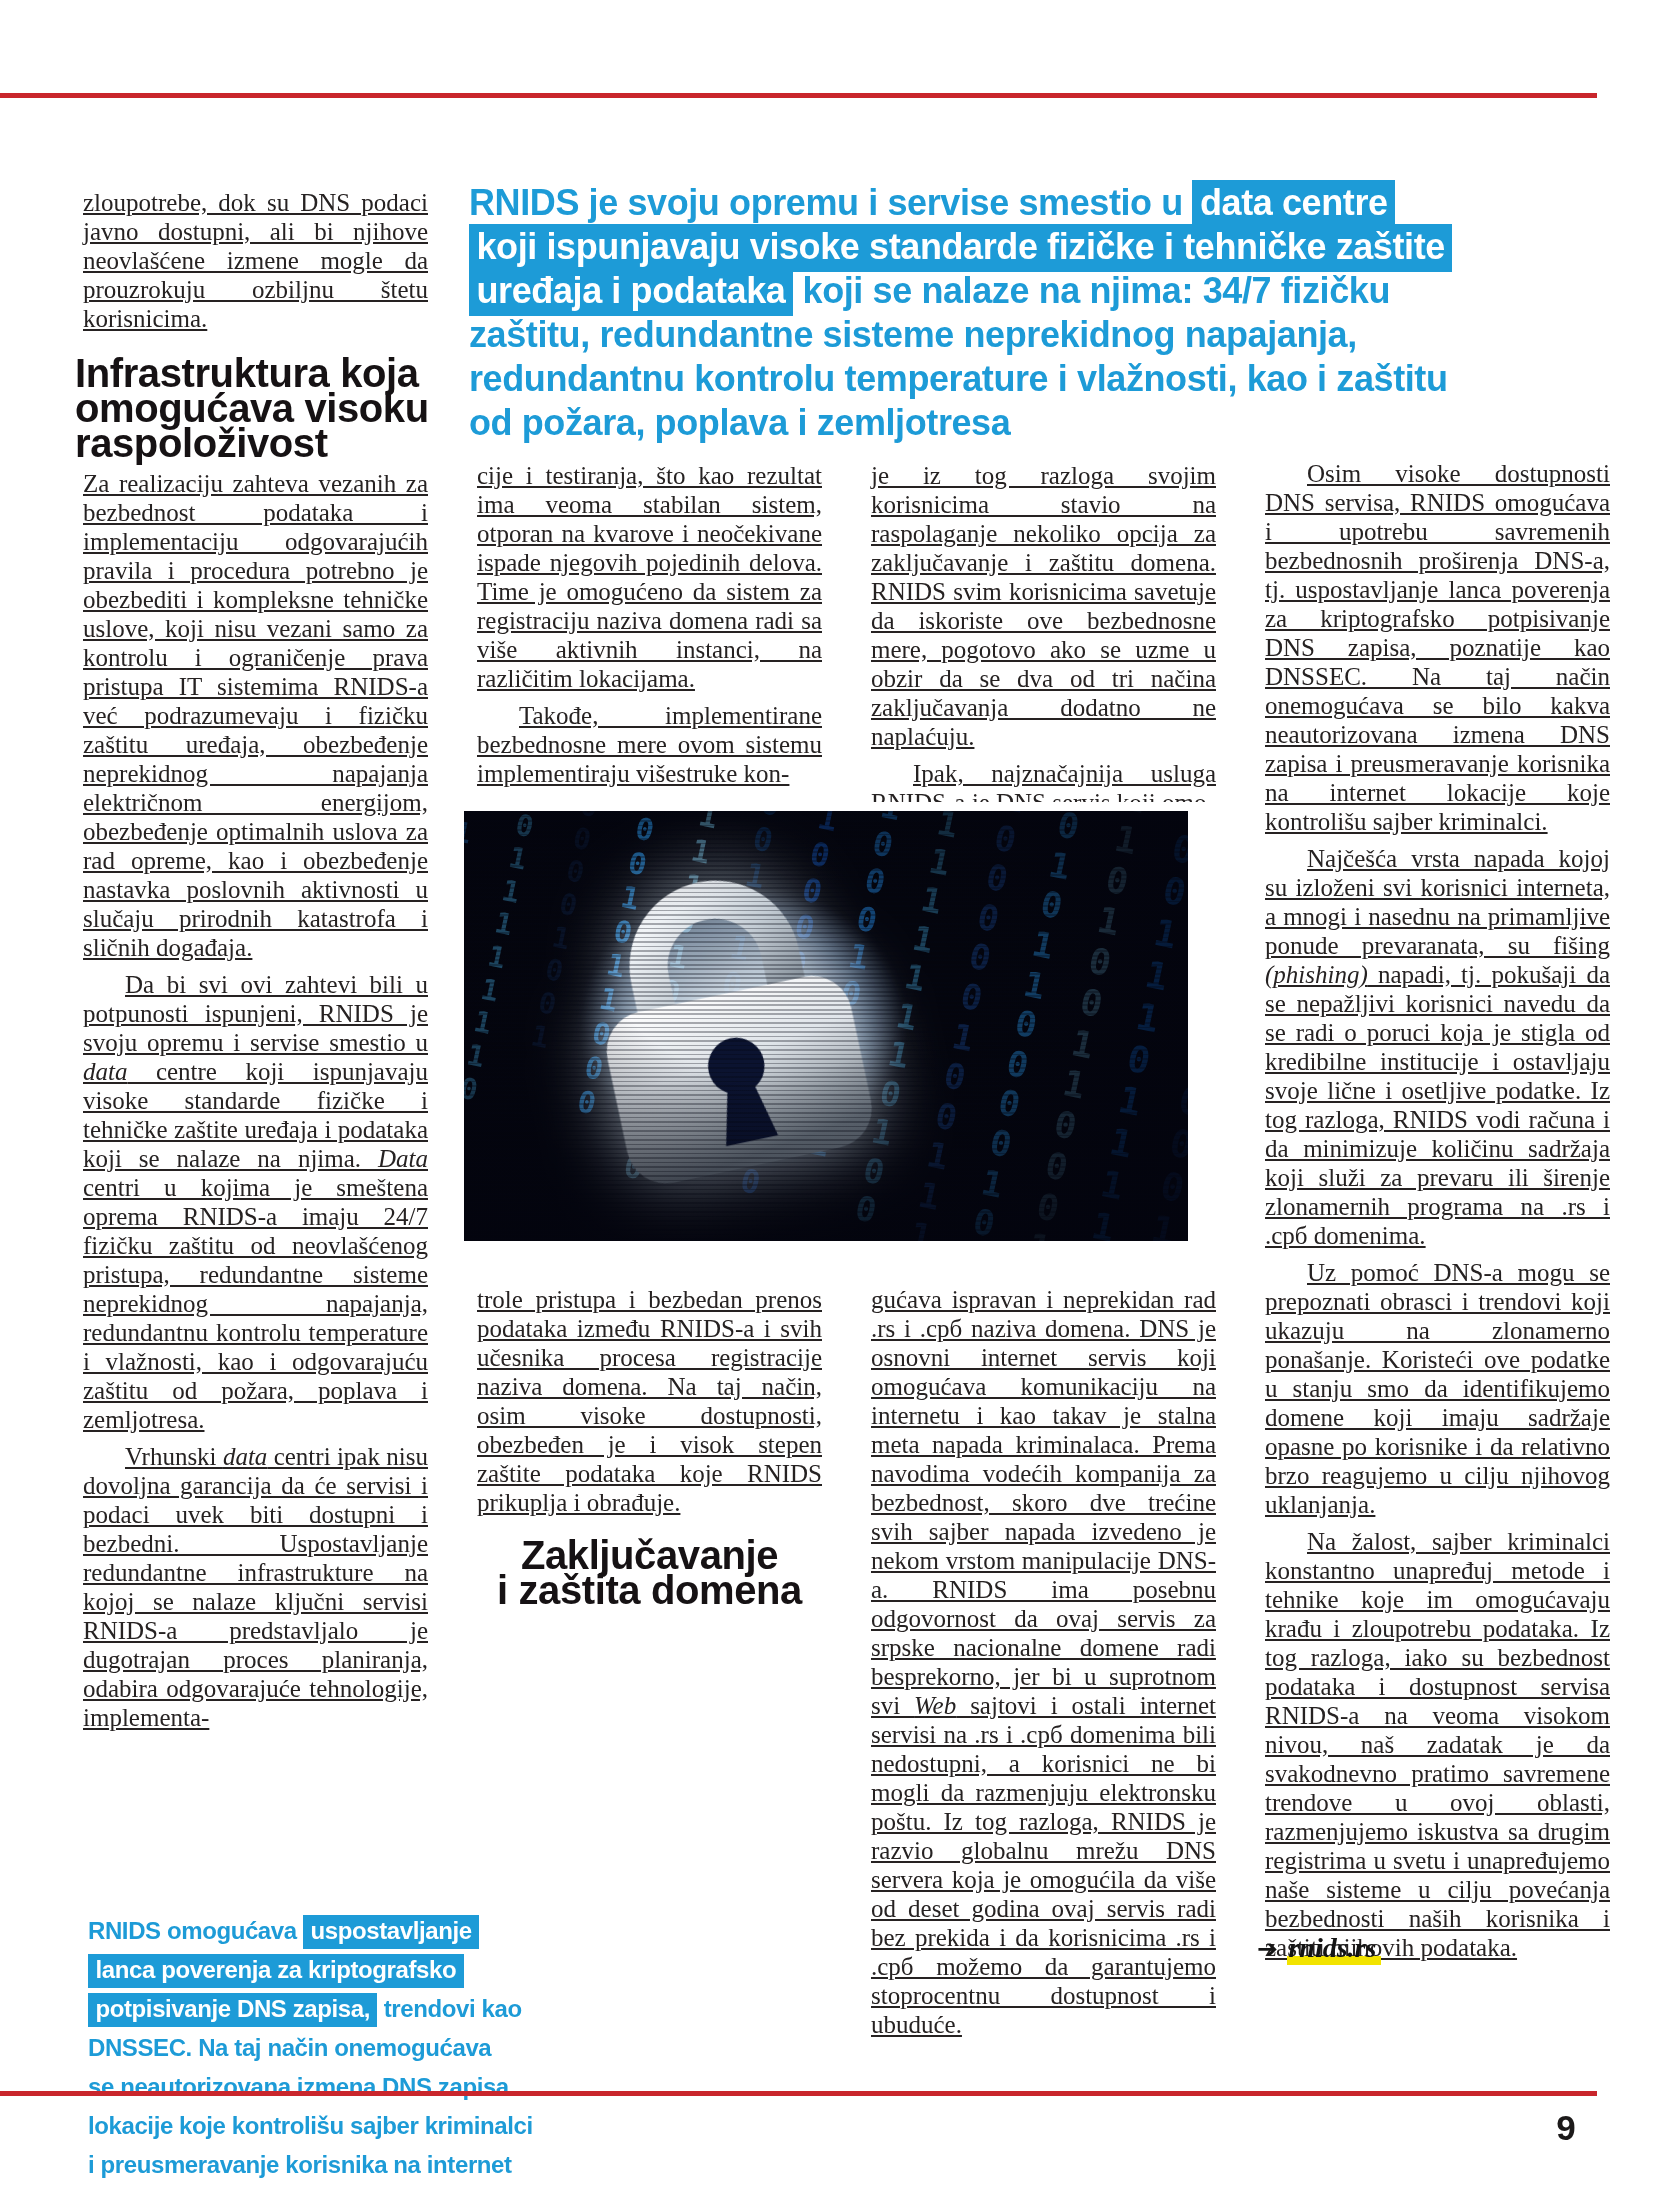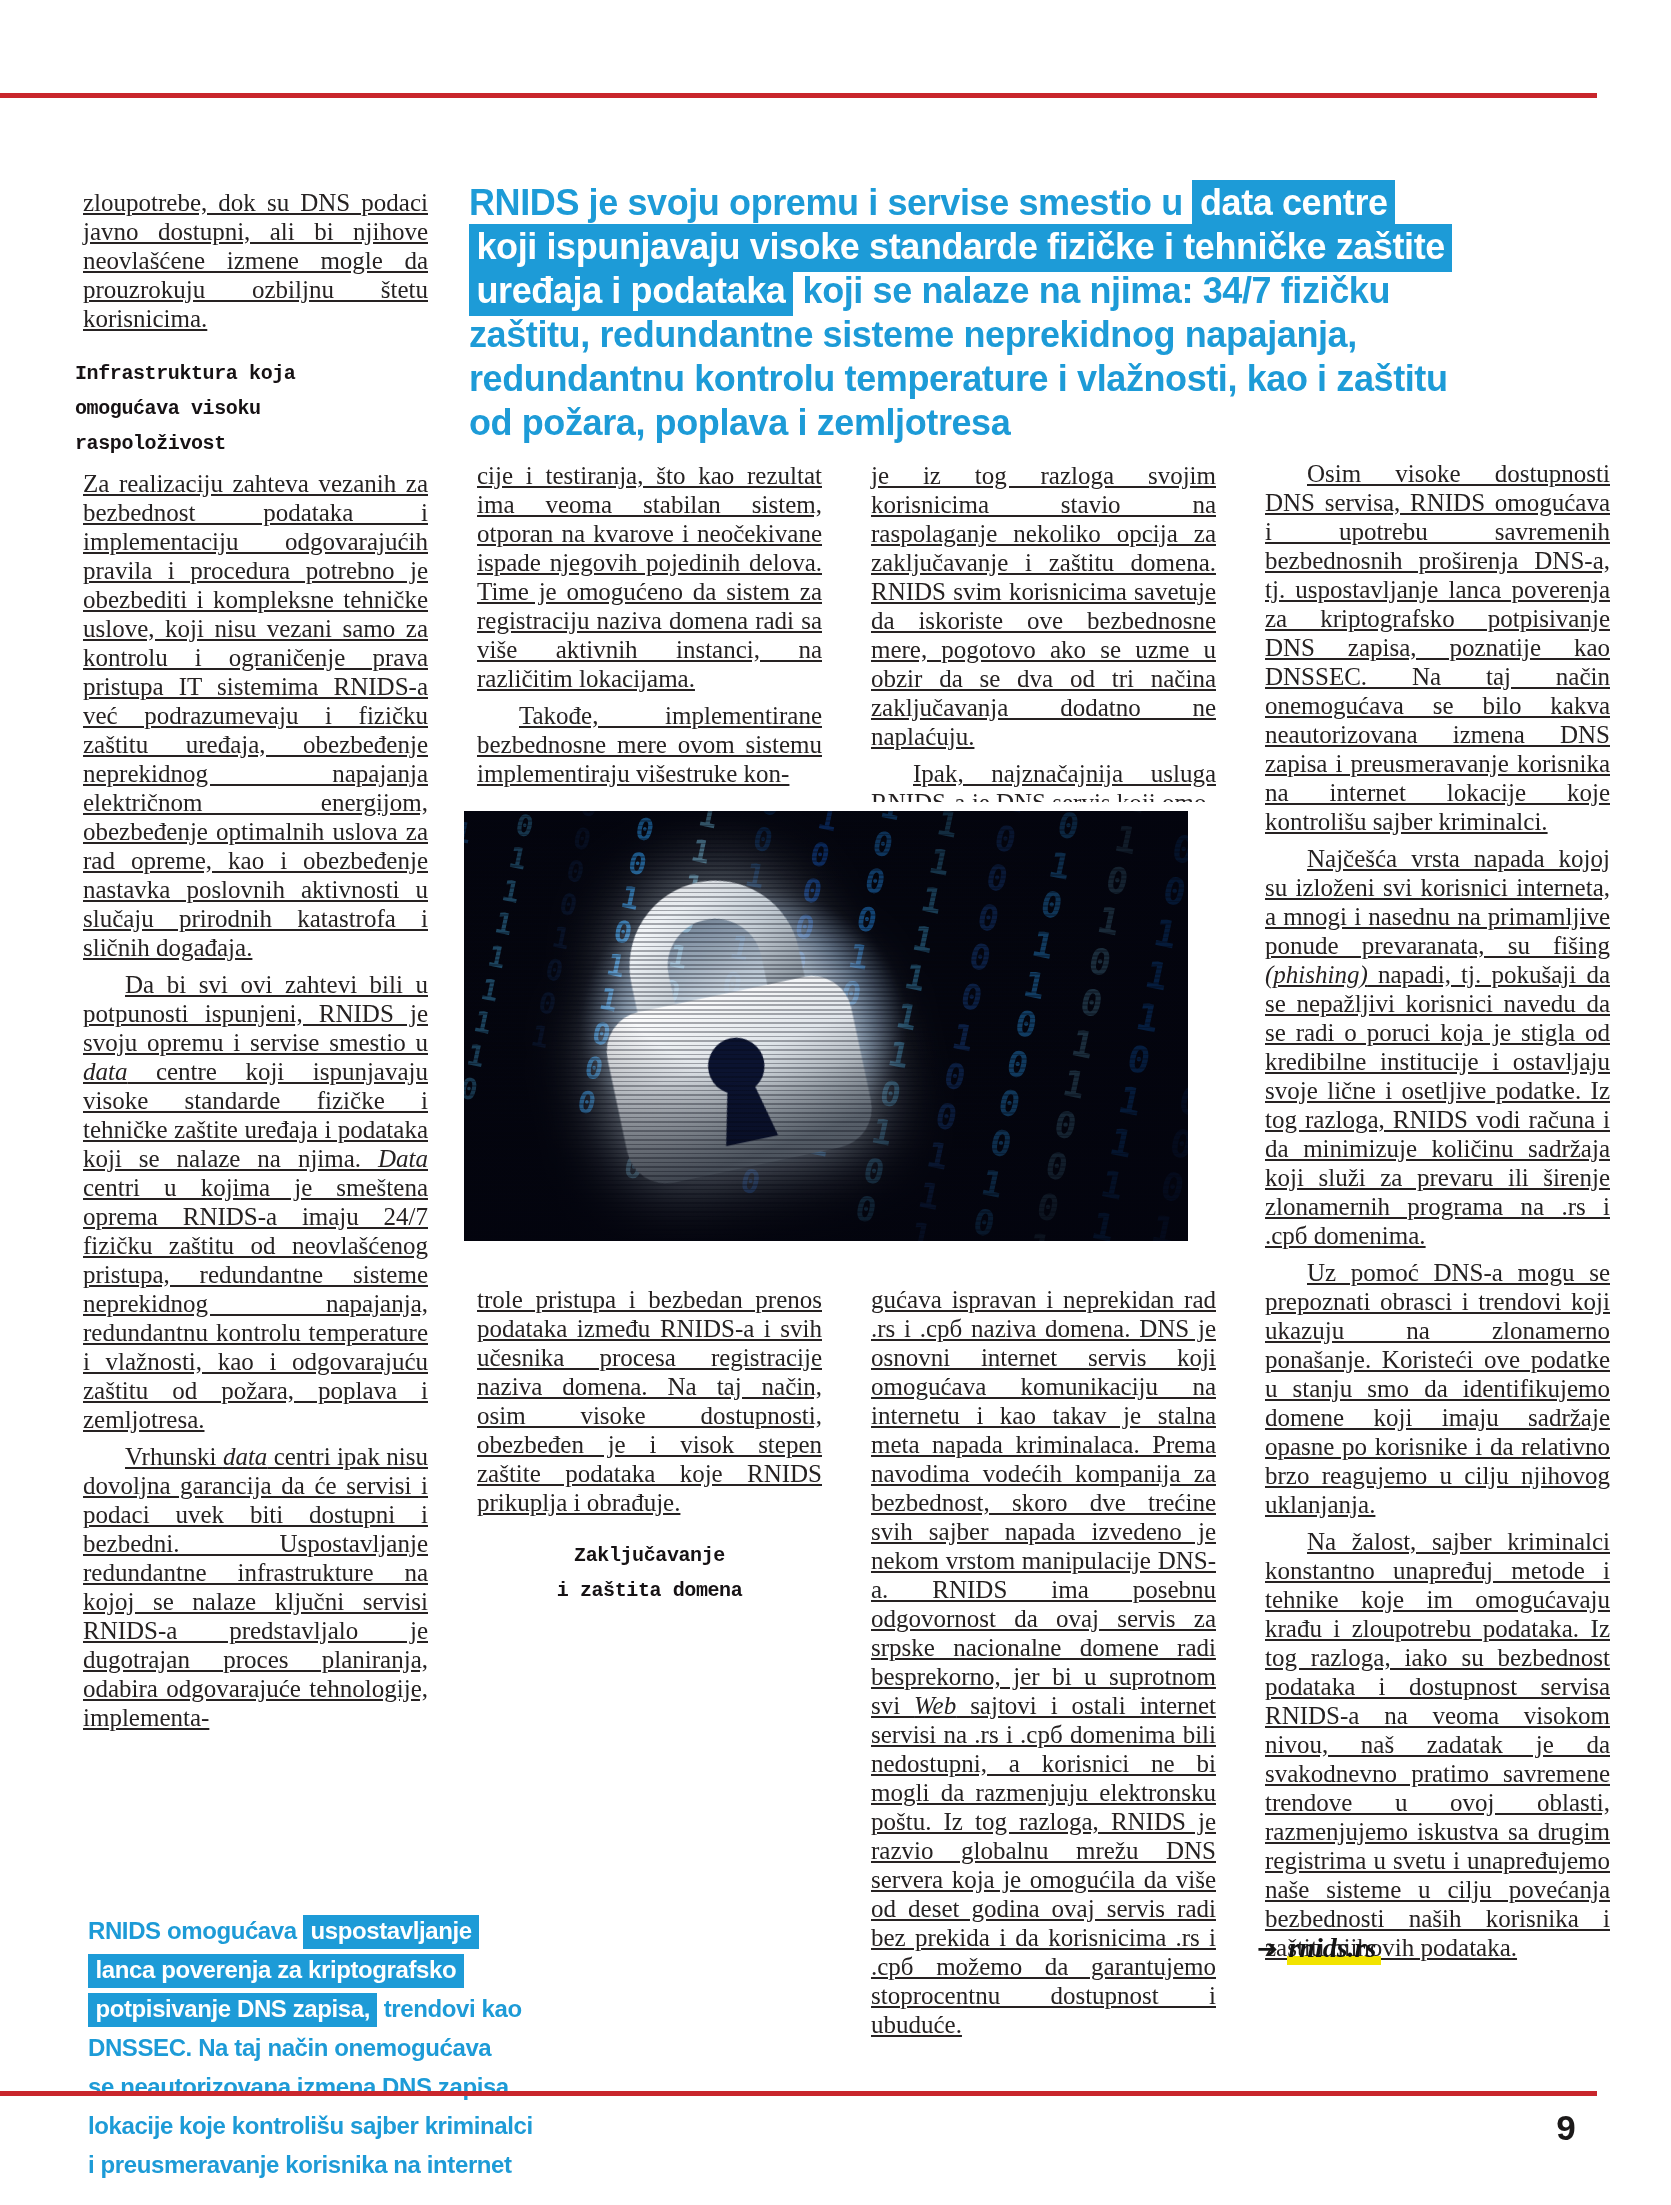--- a/index.html
+++ b/index.html
@@ -9,22 +9,22 @@
 
   .rule{position:absolute;left:0;width:1597px;height:4.5px;background:#c9262c;}
   #rule-top{top:93px;}
   #rule-bottom{top:2091px;}
 
   
   .col{position:absolute;width:361px;color:#262222;font-size:25px;line-height:29px;
        text-align:justify;overflow:hidden;}
   .col p{margin:8px;text-decoration:underline;}
   .col p.indent{text-indent:42px;}
-  .col h3{font-family:Liberation Mono, monospace;font-weight:700;color:#161214;
-          font-size:20px;line-height:35px;margin:22.6px 0 7.5px;letter-spacing:-0.4px;text-align:left;}
+  .col h3{font-family:Liberation Sans, sans-serif;font-weight:700;color:#161214;
+          font-size:40px;line-height:35px;margin:22.6px 0 7.5px;letter-spacing:-0.4px;text-align:left;}
   #col1{left:75px;top:180px;height:1607px;}
   #col2t{left:469px;top:453px;height:349px;}
   #col3t{left:863px;top:453px;height:349px;}
   #col2b{left:469px;top:1277px;height:522px;}
   #col2b h3{margin:21px 0 6px;text-align:center;}
   #col3b{left:863px;top:1277px;height:815px;}
   #col4{left:1257px;top:451px;height:1578px;}
 
   
   .headline{position:absolute;font-family:"Liberation Sans",sans-serif;font-weight:700;

